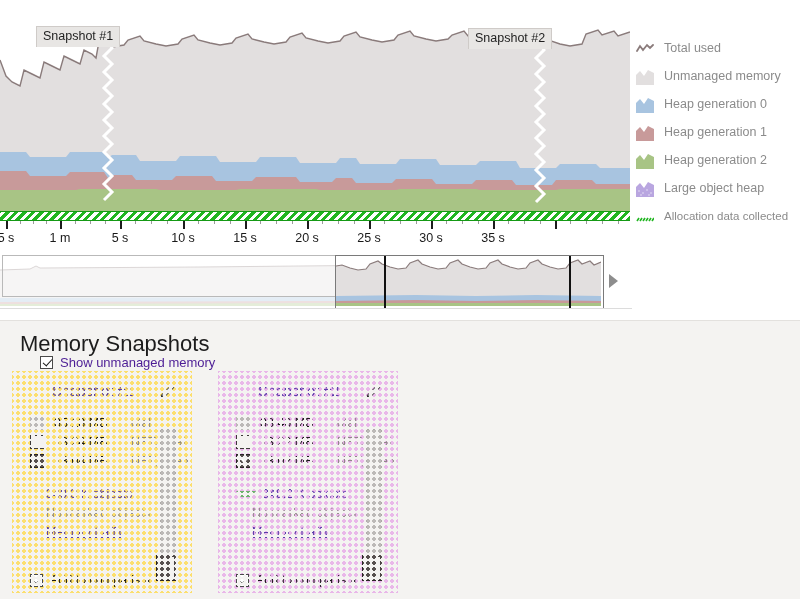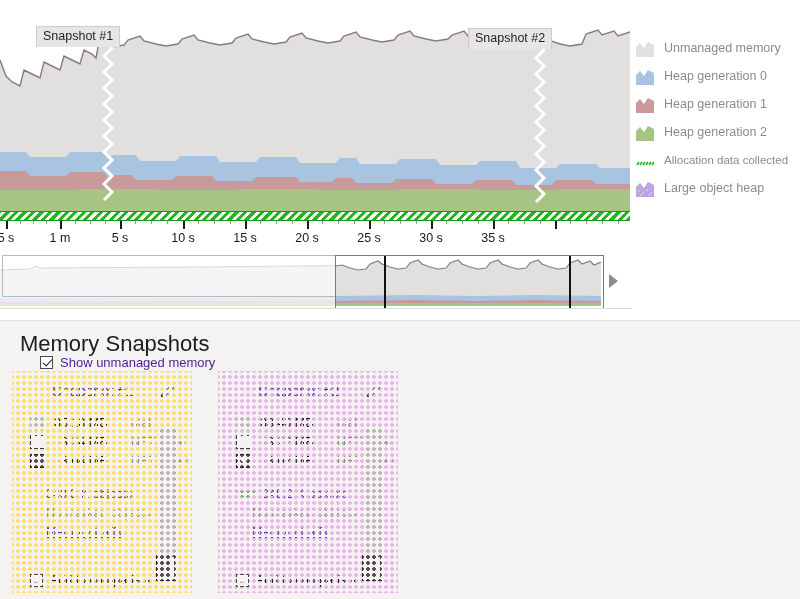--- a/index.html
+++ b/index.html
@@ -501,20 +501,26 @@
       </svg>
       <div class="ov-marker" id="ov-marker-1"></div>
       <div class="ov-marker" id="ov-marker-2"></div>
     </div>
     <div id="overview-right-arrow"></div>
     <div id="overview-baseline"></div>
   </div>
 
   <div id="legend">
 
+    <div class="legend-row">
+      <svg class="legend-swatch" viewBox="0 0 18 17">
+        <path fill="none" stroke="#8a7b7b" stroke-width="1.8" stroke-linecap="round" d="M1,11 L4,6 L7,10 L11,5 L14,8 L17,5"></path>
+      </svg>
+      <span class="legend-label">Total used</span>
+    </div>
 
     <div class="legend-row">
       <svg class="legend-swatch" viewBox="0 0 18 17">
         <path fill="#e2dfdf" d="M0,7 L4,3 L8,8 L12,2 L18,5 L18,17 L0,17 Z"></path>
       </svg>
       <span class="legend-label">Unmanaged memory</span>
     </div>
 
     <div class="legend-row">
       <svg class="legend-swatch" viewBox="0 0 18 17">
@@ -528,49 +534,49 @@
         <path fill="#c89a9a" d="M0,7 L4,3 L8,8 L12,2 L18,5 L18,17 L0,17 Z"></path>
       </svg>
       <span class="legend-label">Heap generation 1</span>
     </div>
 
     <div class="legend-row">
       <svg class="legend-swatch" viewBox="0 0 18 17">
         <path fill="#a8c485" d="M0,7 L4,3 L8,8 L12,2 L18,5 L18,17 L0,17 Z"></path>
       </svg>
       <span class="legend-label">Heap generation 2</span>
-    </div>
-
-    <div class="legend-row alloc">
-      <svg class="legend-swatch" viewBox="0 0 18 17">
-        <g stroke="#21b521" stroke-width="1.6">
-          <path d="M1,13 L3,10"></path>
-            <path d="M4,13 L6,10"></path>
-            <path d="M7,13 L9,10"></path>
-          <path d="M10,13 L12,10"></path>
-            <path d="M13,13 L15,10"></path>
-            <path d="M16,13 L18,10"></path>
-        </g>
-      </svg>
-      <span class="legend-label">Allocation data collected</span>
     </div>
 
     <div class="legend-row">
       <svg class="legend-swatch" viewBox="0 0 18 17">
         <path fill="#b9a6e0" d="M0,7 L4,3 L8,8 L12,2 L18,5 L18,17 L0,17 Z"></path>
         <g fill="#ffffff" opacity="0.8">
           <circle cx="3" cy="11" r="0.7"></circle>
             <circle cx="7" cy="13" r="0.7"></circle>
           <circle cx="11" cy="10" r="0.7"></circle>
             <circle cx="15" cy="13" r="0.7"></circle>
           <circle cx="5" cy="15" r="0.7"></circle>
             <circle cx="13" cy="15" r="0.7"></circle>
         </g>
       </svg>
       <span class="legend-label">Large object heap</span>
+    </div>
+
+    <div class="legend-row alloc">
+      <svg class="legend-swatch" viewBox="0 0 18 17">
+        <g stroke="#21b521" stroke-width="1.6">
+          <path d="M1,13 L3,10"></path>
+            <path d="M4,13 L6,10"></path>
+            <path d="M7,13 L9,10"></path>
+          <path d="M10,13 L12,10"></path>
+            <path d="M13,13 L15,10"></path>
+            <path d="M16,13 L18,10"></path>
+        </g>
+      </svg>
+      <span class="legend-label">Allocation data collected</span>
     </div>
 
   </div>
 </div>
 
 <div id="snapshots-panel">
 
   <div id="panel-head">
     <h1 id="panel-title">Memory Snapshots</h1>
 

